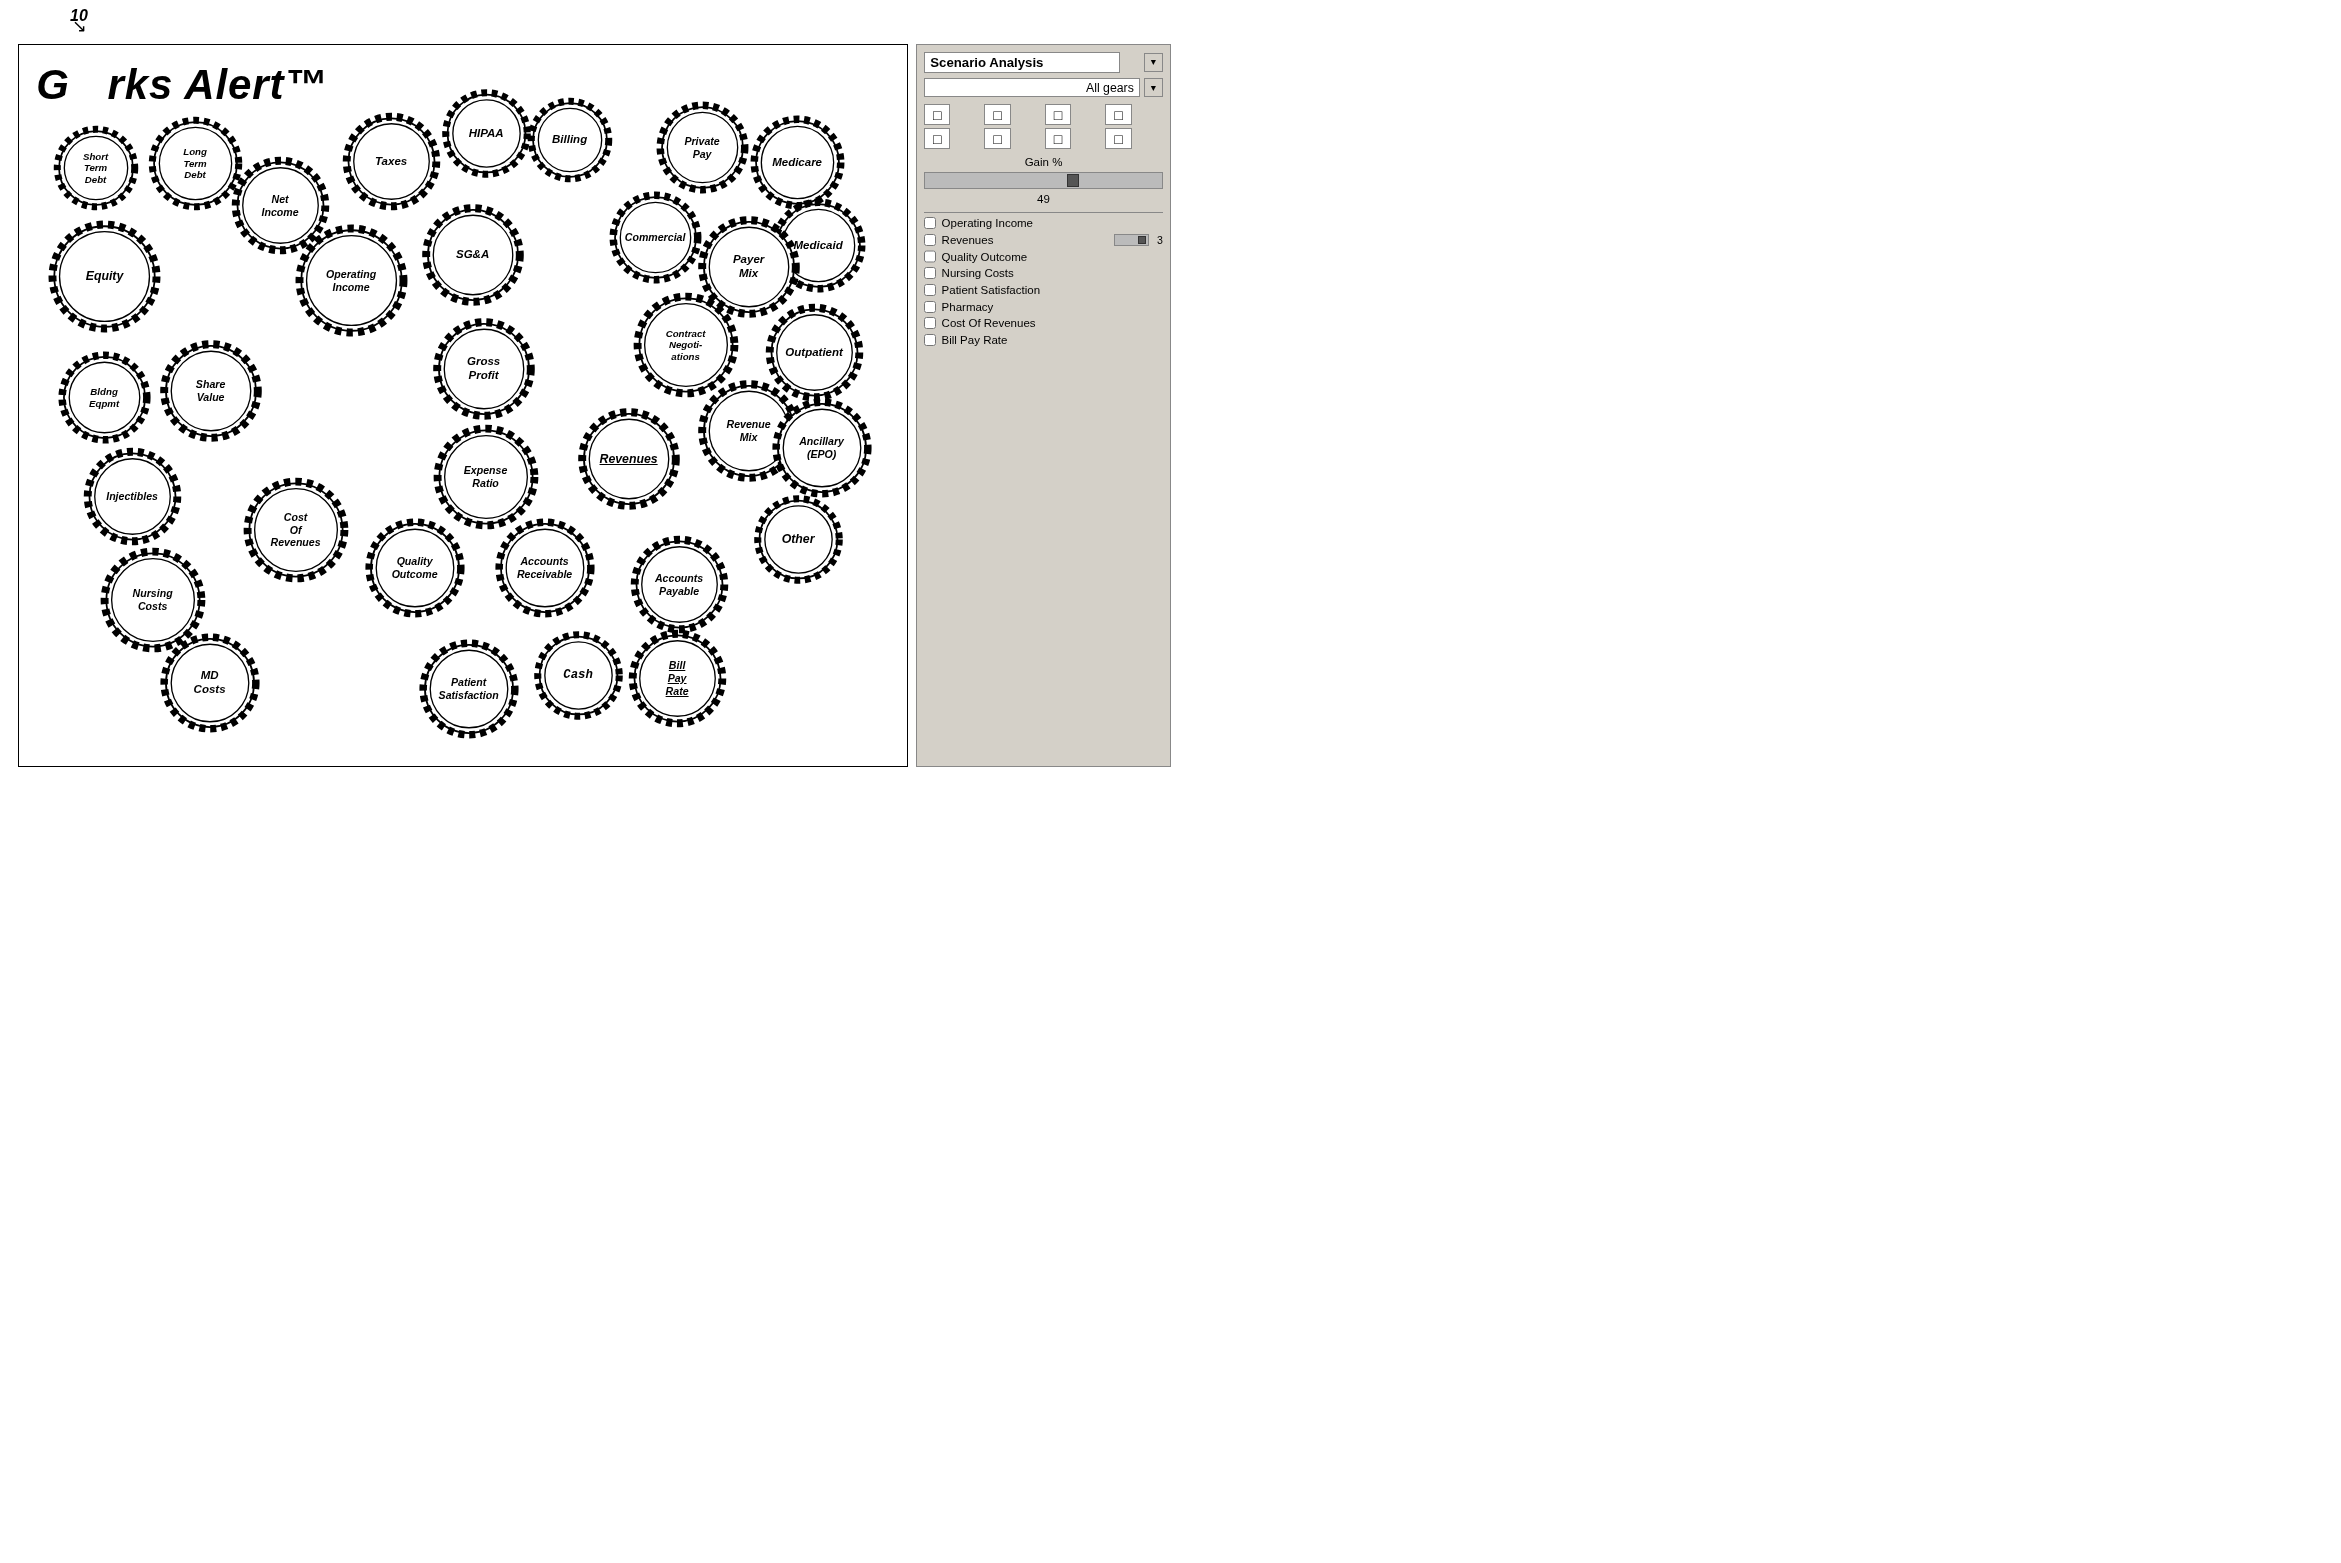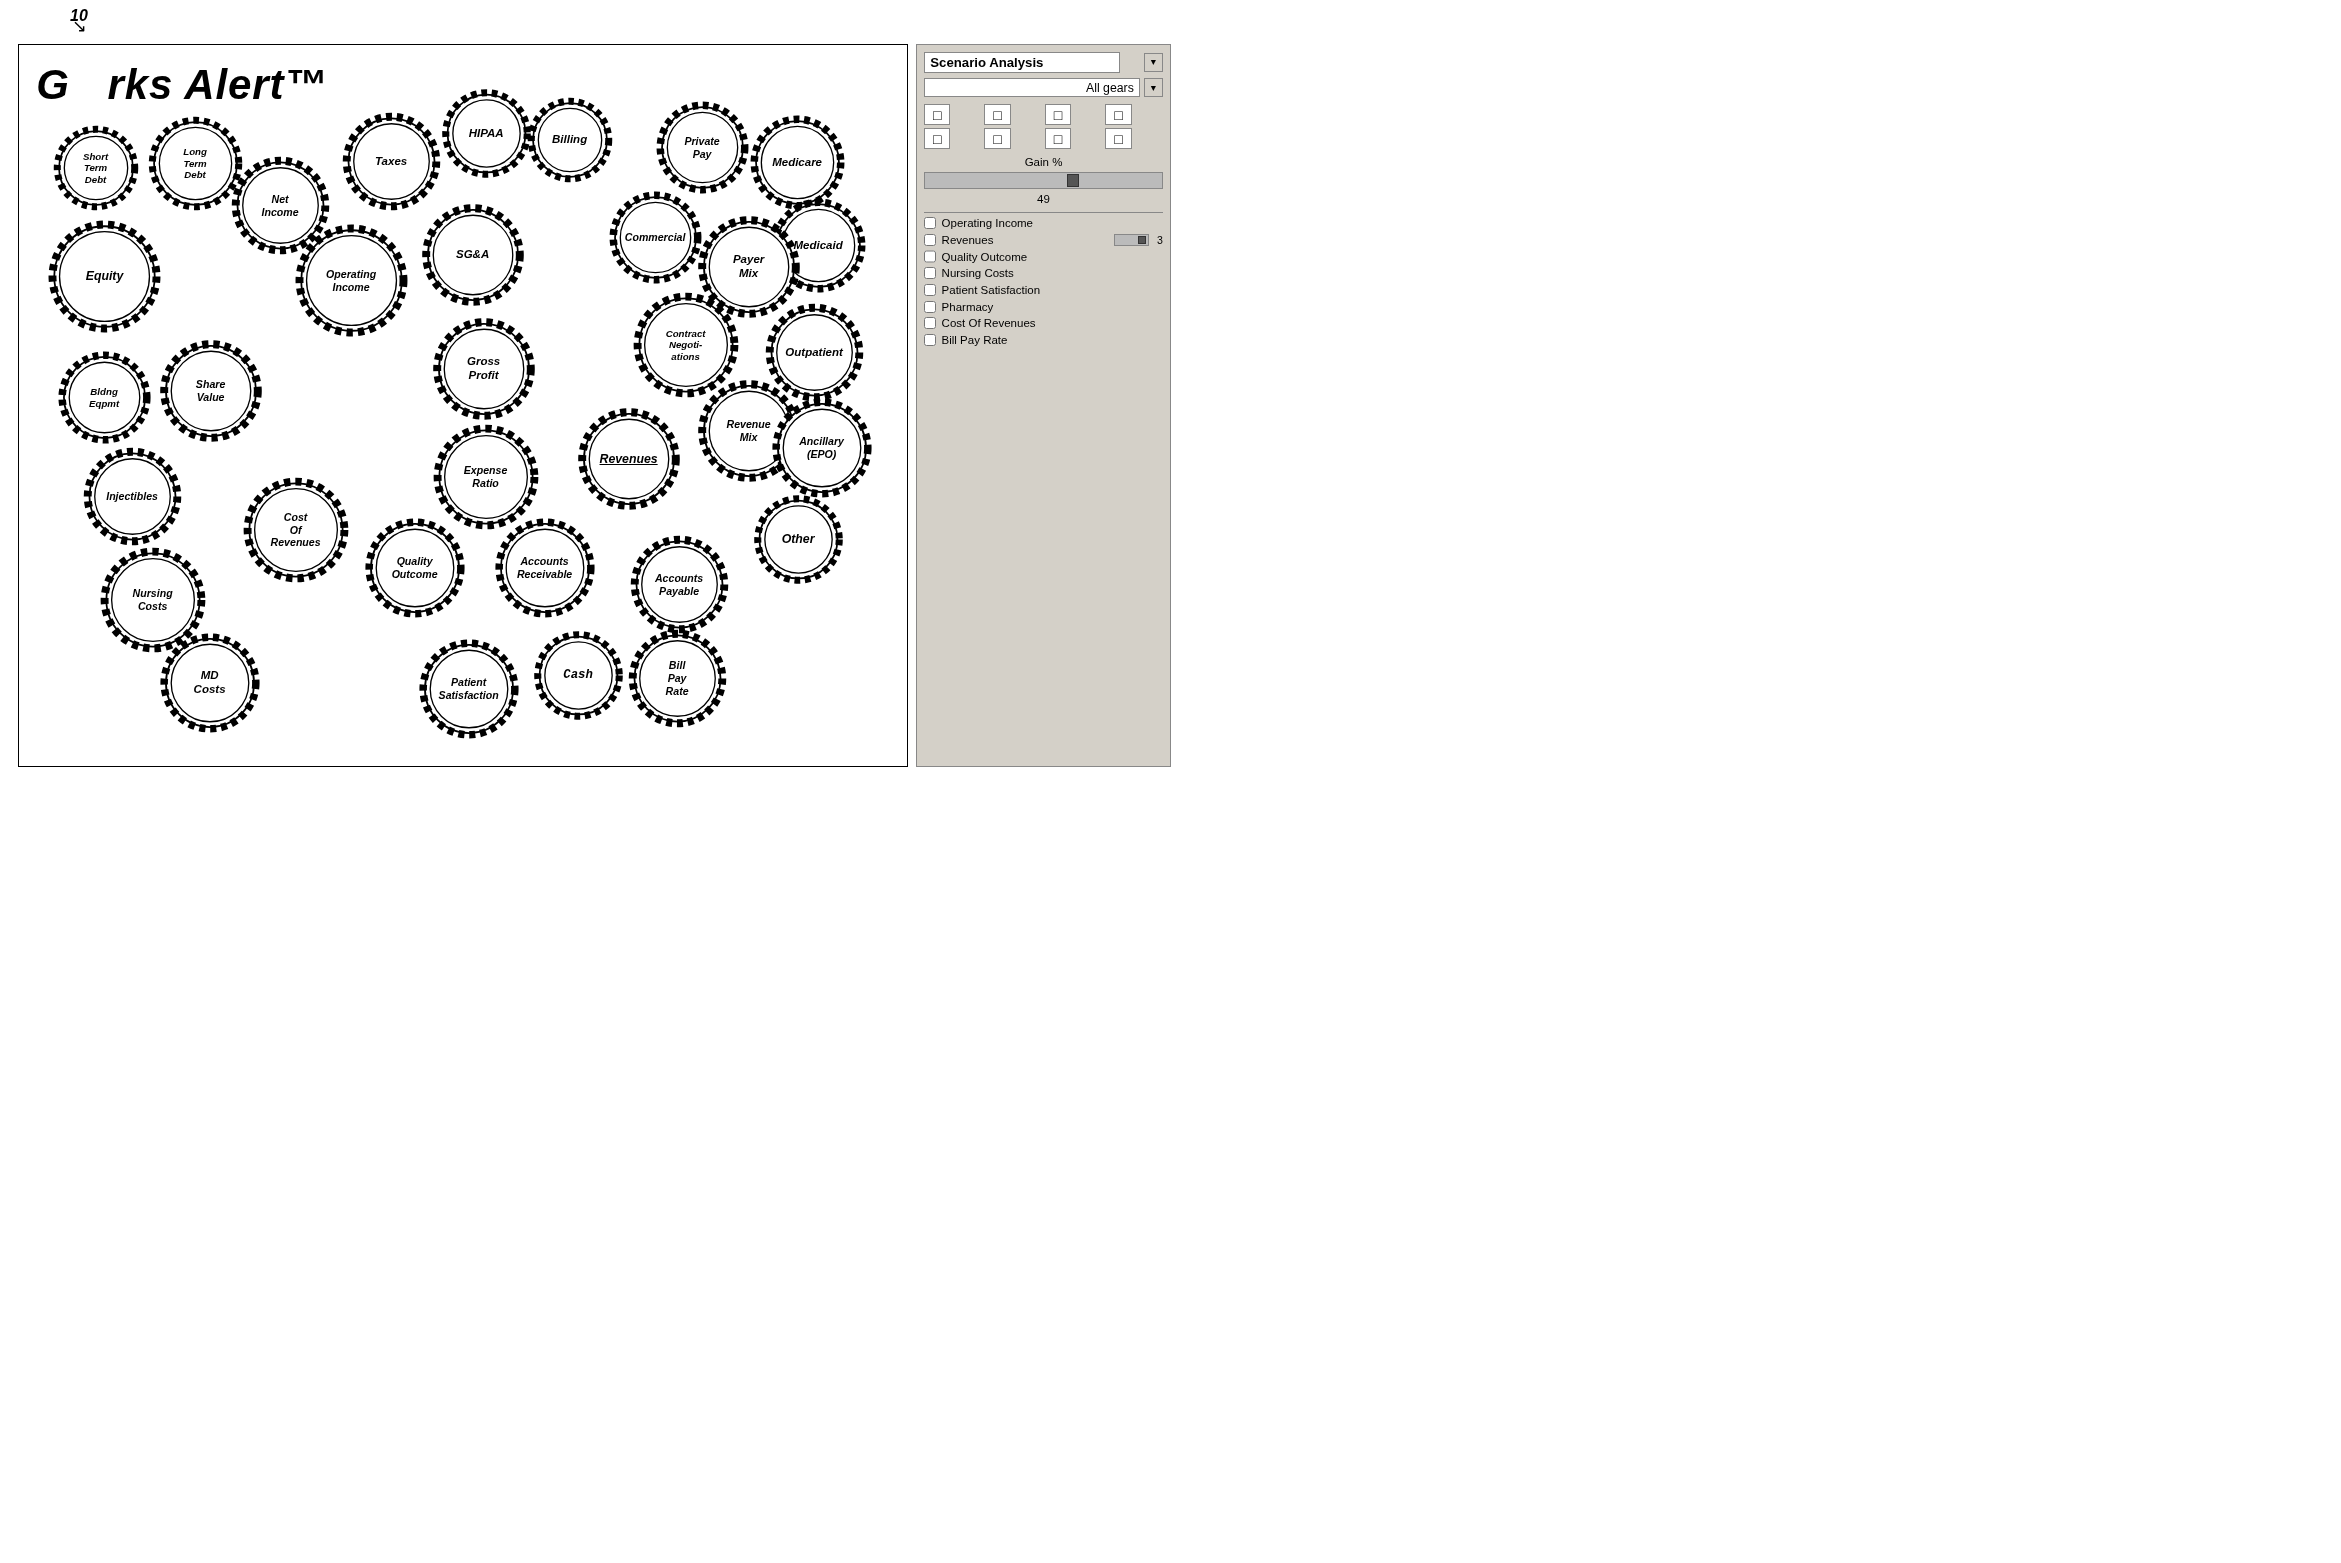--- a/index.html
+++ b/index.html
@@ -476,21 +476,21 @@
     </svg>
     <span class="gear-label" style="font-size:12.3px;">Cash</span>
   </div>
 
   <div class="gear-shape" style="left:608px;top:583px;width:101px;height:101px;">
     <svg class="gear-svg" viewBox="0 0 115 115">
       <circle cx="57.5" cy="57.5" r="49" fill="#fff" stroke="#000" stroke-width="2"></circle>
       <circle cx="57.5" cy="57.5" r="43" fill="#fff" stroke="#000" stroke-width="1.5"></circle>
       <circle cx="57.5" cy="57.5" r="51" stroke-dasharray="6.8 5.5" stroke-width="9" fill="none" stroke="#000"></circle>
     </svg>
-    <span class="gear-label" style="font-size:10.6px;">Bill<br>Pay<br>Rate</span>
+    <span class="gear-label" style="font-size:10.6px;text-decoration:underline;">Bill<br>Pay<br>Rate</span>
   </div>
 
   <div class="gear-shape" style="left:139px;top:586px;width:104px;height:104px;">
     <svg class="gear-svg" viewBox="0 0 118 118">
       <circle cx="59" cy="59" r="50" fill="#fff" stroke="#000" stroke-width="2"></circle>
       <circle cx="59" cy="59" r="44" fill="#fff" stroke="#000" stroke-width="1.5"></circle>
       <circle cx="59" cy="59" r="52" stroke-dasharray="6.9 5.5" stroke-width="8.5" fill="none" stroke="#000"></circle>
     </svg>
     <span class="gear-label" style="font-size:11.5px;">MD<br>Costs</span>
   </div>

